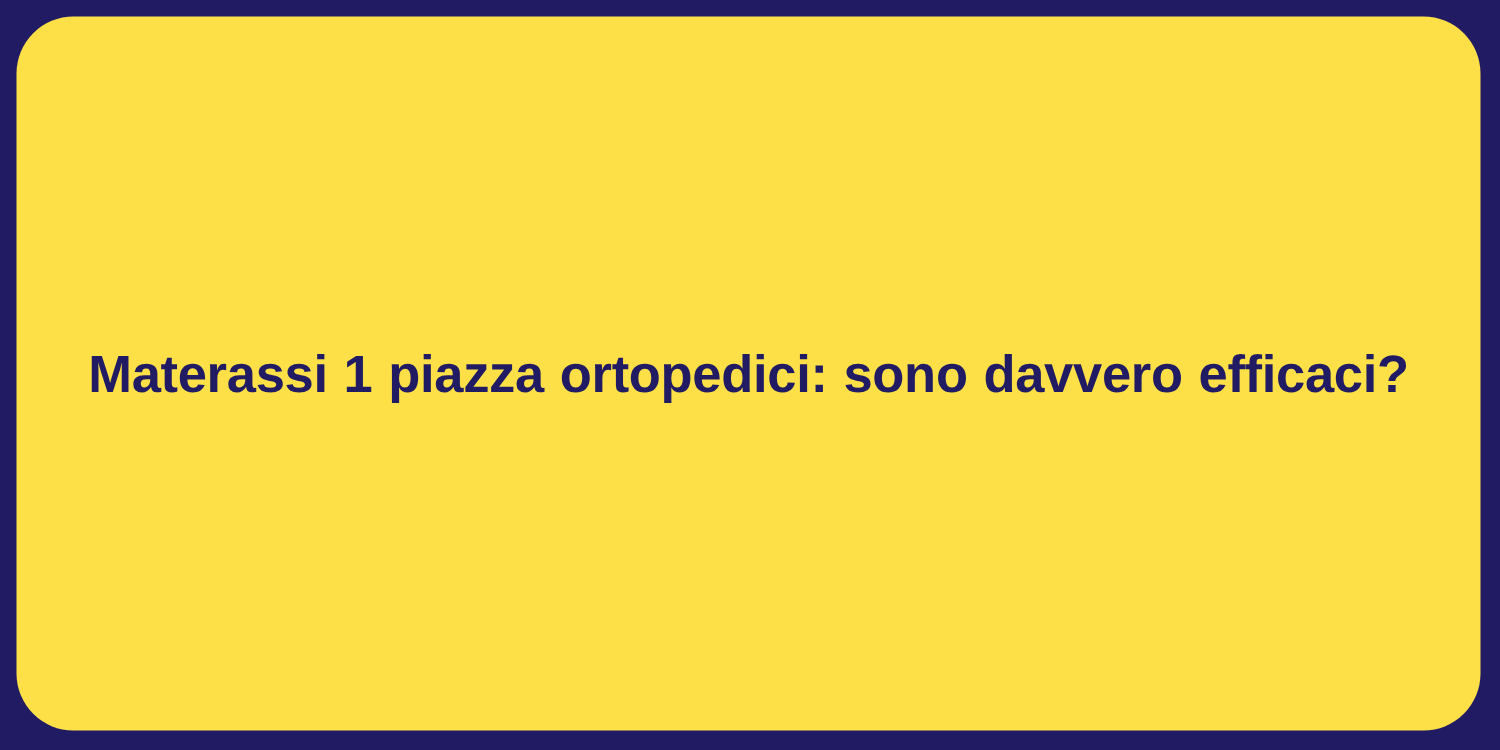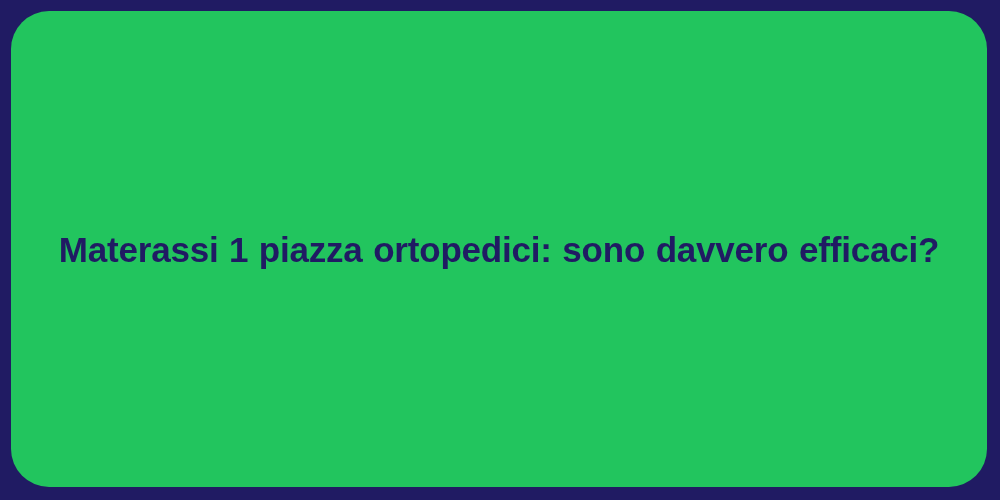--- a/index.html
+++ b/index.html
@@ -23,21 +23,21 @@
     background: #201b63;
     display: flex;
     align-items: stretch;
     justify-content: stretch;
     padding: 11px 13px 13px 11px;
   }
 
   #banner-card {
     position: relative;
     flex: 1 1 auto;
-    background: #22c55e;
+    background: #fde047;
     border-radius: 38px;
     display: flex;
     align-items: center;
     justify-content: center;
     overflow: hidden;
   }
 
   #headline {
     display: block;
     width: 100%;

